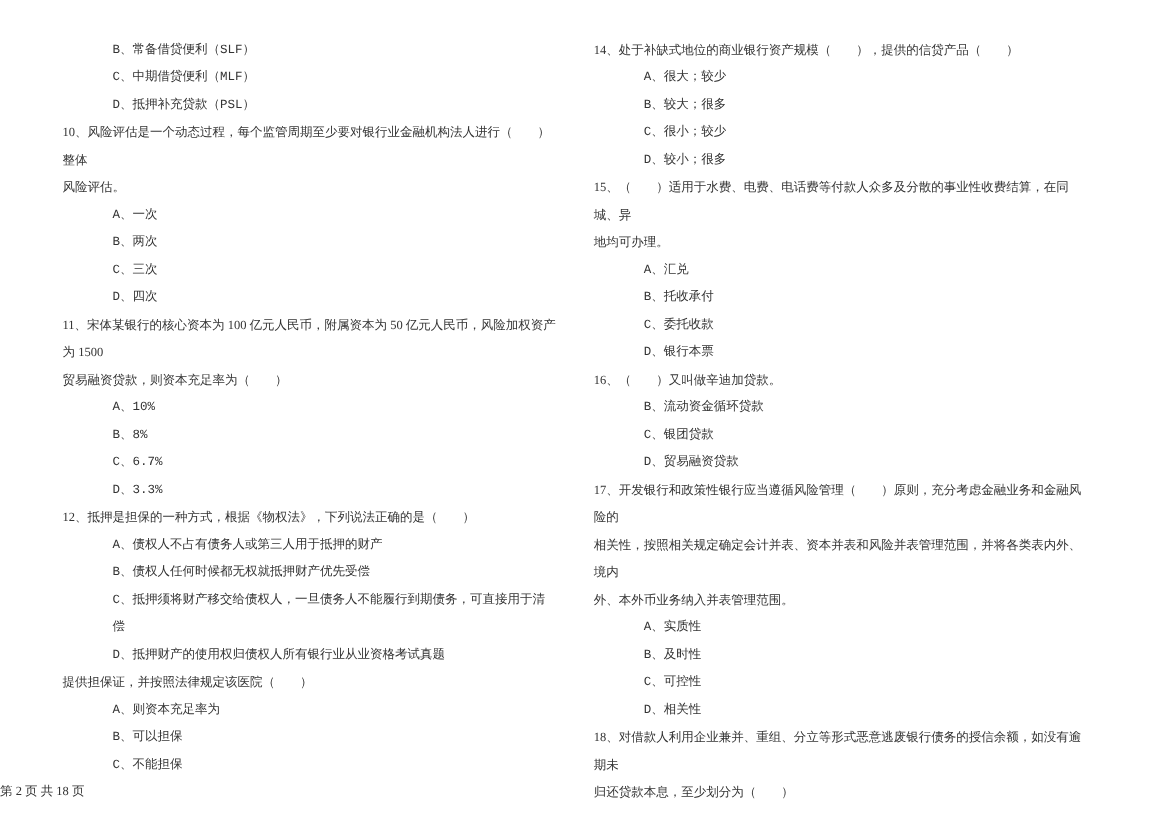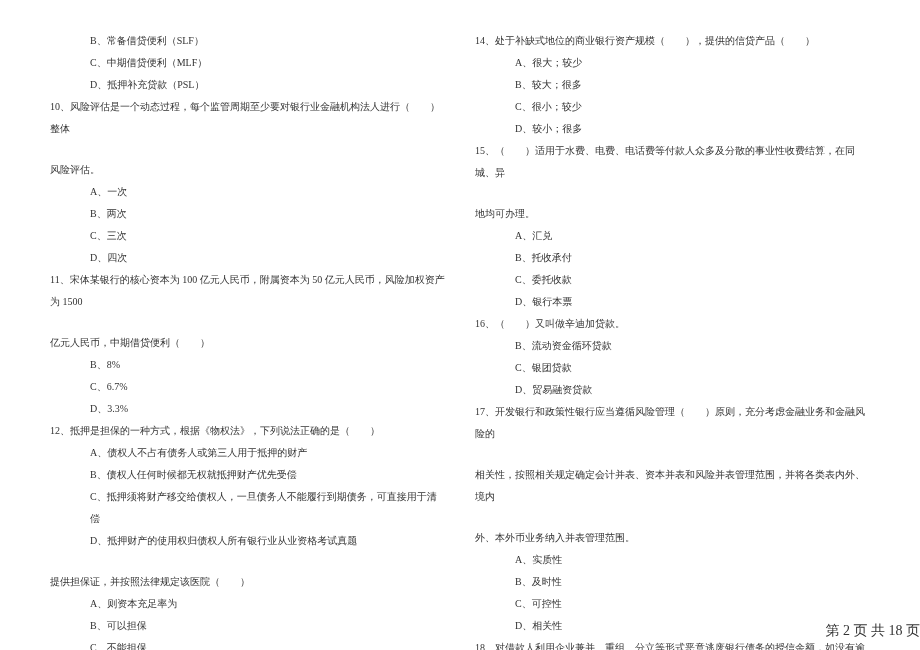--- a/index.html
+++ b/index.html
@@ -27,56 +27,57 @@
       line-height: 2.2;
     }
     .column-left {
       padding-right: 15px;
     }
     .column-right {
       padding-left: 15px;
     }
     .option-line {
       padding-left: 40px;
+      font-family: Liberation Mono, monospace;
     }
     .question-line {
       padding-left: 0;
     }
     .continuation-line {
       padding-left: 0;
-      margin-top: 19px;
     }
     .footer {
       position: absolute;
       bottom: 10px;
       left: 0;
       right: 0;
-      text-align: right;
-      font-size: 14px;
+      text-align: left;
+      font-size: 10px;
       color: #333;
     }
   </style>
 </head>
 <body>
 
 <div class="page-container">
   <div class="column column-left">
     <div class="option-line">B、常备借贷便利（SLF）</div>
     <div class="option-line">C、中期借贷便利（MLF）</div>
     <div class="option-line">D、抵押补充贷款（PSL）</div>
 
     <div class="question-line">10、风险评估是一个动态过程，每个监管周期至少要对银行业金融机构法人进行（　　）整体</div>
     <div class="continuation-line">风险评估。</div>
     <div class="option-line">A、一次</div>
     <div class="option-line">B、两次</div>
     <div class="option-line">C、三次</div>
     <div class="option-line">D、四次</div>
 
     <div class="question-line">11、宋体某银行的核心资本为 100 亿元人民币，附属资本为 50 亿元人民币，风险加权资产为 1500</div>
-    <div class="continuation-line">亿元人民币，中期借贷便利（　　）</div>
+    <div class="continuation-line">贸易融资贷款，则资本充足率为（　　）</div>
+    <div class="option-line">A、10%</div>
     <div class="option-line">B、8%</div>
     <div class="option-line">C、6.7%</div>
     <div class="option-line">D、3.3%</div>
 
     <div class="question-line">12、抵押是担保的一种方式，根据《物权法》，下列说法正确的是（　　）</div>
     <div class="option-line">A、债权人不占有债务人或第三人用于抵押的财产</div>
     <div class="option-line">B、债权人任何时候都无权就抵押财产优先受偿</div>
     <div class="option-line">C、抵押须将财产移交给债权人，一旦债务人不能履行到期债务，可直接用于清偿</div>
     <div class="option-line">D、抵押财产的使用权归债权人所有银行业从业资格考试真题</div>
 

